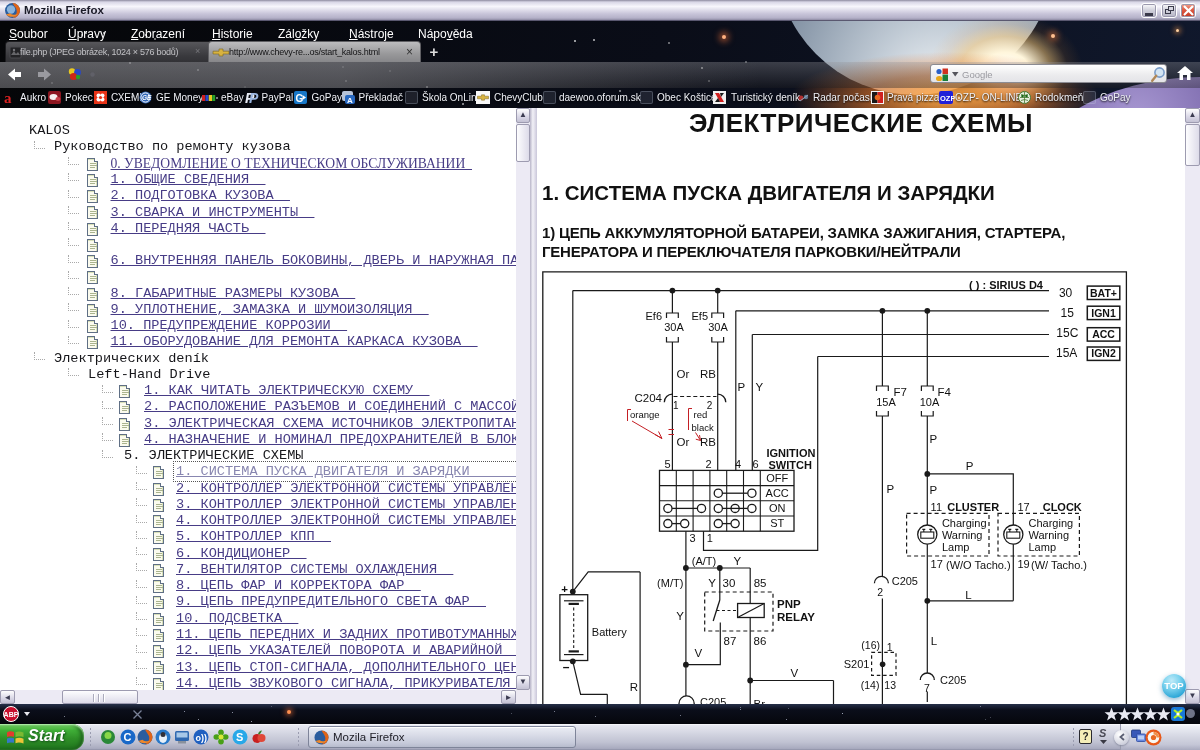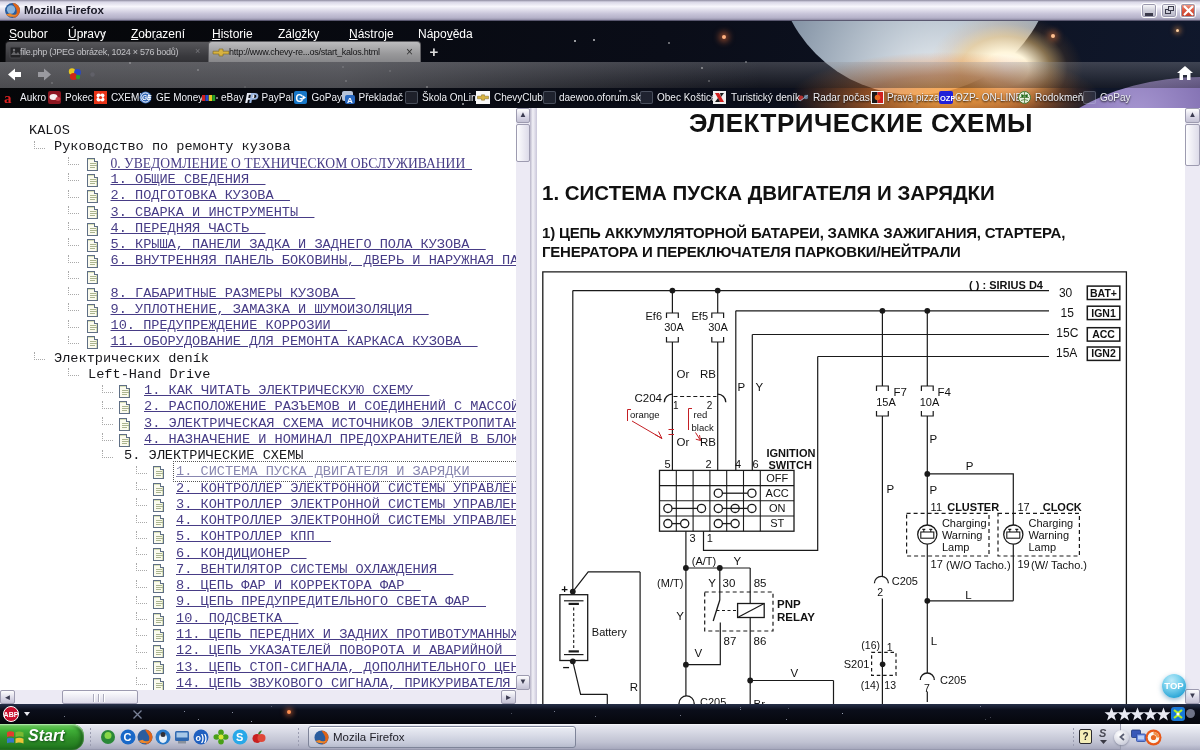--- a/index.html
+++ b/index.html
@@ -151,20 +151,36 @@
     <div id="newtab" class="ab">+</div>
     <svg class="ab" style="left:0;top:41px" width="100" height="26">
       <path d="M15,6.5 L15,10 L21,10 L21,15 L15,15 L15,18.5 L8,12.5 Z" fill="#fff"></path>
       <path d="M44,6.5 L44,10 L38,10 L38,15 L44,15 L44,18.5 L51,12.5 Z" fill="#9a9aa0"></path>
       <circle cx="72" cy="9.5" r="3.2" fill="#e8c820"></circle>
       <circle cx="77.5" cy="10.5" r="3.4" fill="#2848c8"></circle>
       <circle cx="73.5" cy="14.5" r="3.6" fill="#cc2818"></circle>
       <circle cx="78" cy="15" r="2.2" fill="#28a028"></circle>
       <circle cx="92.5" cy="12.5" r="2.2" fill="#606068"></circle>
     </svg>
+    <div id="srch" class="ab field">
+      <svg class="ab" style="left:3px;top:2px" width="15" height="15">
+        <circle cx="5" cy="4.5" r="2.6" fill="#2860c8"></circle>
+        <rect x="8.5" y="1.5" width="5.5" height="5.5" fill="#d03020"></rect>
+        <ellipse cx="5.2" cy="11.5" rx="3.2" ry="2.6" fill="#e8a818"></ellipse>
+        <rect x="8.5" y="7.5" width="5.5" height="6.5" fill="#188038"></rect>
+      </svg>
+      <svg class="ab" style="left:20px;top:6px" width="9" height="7">
+        <path d="M1,1 L7.5,1 L4.2,5.5 Z" fill="#55555c"></path>
+      </svg>
+      <span class="ut" style="left:31px;color:#9a9aa0">Google</span>
+      <svg class="ab" style="left:219px;top:1px" width="16" height="17">
+        <circle cx="9.5" cy="6.5" r="4.6" fill="#cfe2f2" fill-opacity=".9" stroke="#7a9cc8" stroke-width="1.6"></circle>
+        <path d="M6.2,9.8 L2.2,14.8" stroke="#b08858" stroke-width="2.4" stroke-linecap="round"></path>
+      </svg>
+    </div>
     <svg class="ab" style="left:1176px;top:44px" width="18" height="17">
       <path d="M9,1 L17,8 L14.5,8 L14.5,15 L11,15 L11,10 L7,10 L7,15 L3.5,15 L3.5,8 L1,8 Z" fill="#fff"></path>
     </svg>
     <svg class="ab" style="left:3.0px;top:69.5px" width="14" height="14">
       <text x="1" y="12" font-size="15" font-weight="bold" fill="#d22" font-family="Liberation Serif">a</text>
     </svg>
     <div class="ab bm" style="left:20.0px">Aukro</div>
     <svg class="ab" style="left:48.0px;top:69.5px" width="14" height="14">
       <rect width="13" height="13" rx="2" fill="#8c1620"></rect>
       <ellipse cx="5.5" cy="6" rx="4" ry="3" fill="#f5f0ee"></ellipse>
@@ -301,21 +317,20 @@
         <b style="top:8px;width:5px"></b>
       </div>
       <div class="trow tlink" style="left:110.5px;top:112.7px;">4. ПЕРЕДНЯЯ ЧАСТЬ&nbsp;&nbsp;</div>
       <div class="conn" style="left:68.0px;top:130.2px"></div>
       <div class="doc" style="left:87.0px;top:130.8px">
         <i></i>
         <b style="top:4px;width:6px"></b>
         <b style="top:6px;width:7px"></b>
         <b style="top:8px;width:5px"></b>
       </div>
-      <div class="trow tlink" style="left:110.5px;top:128.9px;">5. КРЫША, ПАНЕЛИ ЗАДКА И ЗАДНЕГО ПОЛА КУЗОВА&nbsp;&nbsp;</div>
       <div class="conn" style="left:68.0px;top:146.5px"></div>
       <div class="doc" style="left:87.0px;top:147.0px">
         <i></i>
         <b style="top:4px;width:6px"></b>
         <b style="top:6px;width:7px"></b>
         <b style="top:8px;width:5px"></b>
       </div>
       <div class="trow tlink" style="left:110.5px;top:145.2px;">6. ВНУТРЕННЯЯ ПАНЕЛЬ БОКОВИНЫ, ДВЕРЬ И НАРУЖНАЯ ПАНЕЛЬ&nbsp;&nbsp;</div>
       <div class="conn" style="left:68.0px;top:162.8px"></div>
       <div class="doc" style="left:87.0px;top:163.2px">

